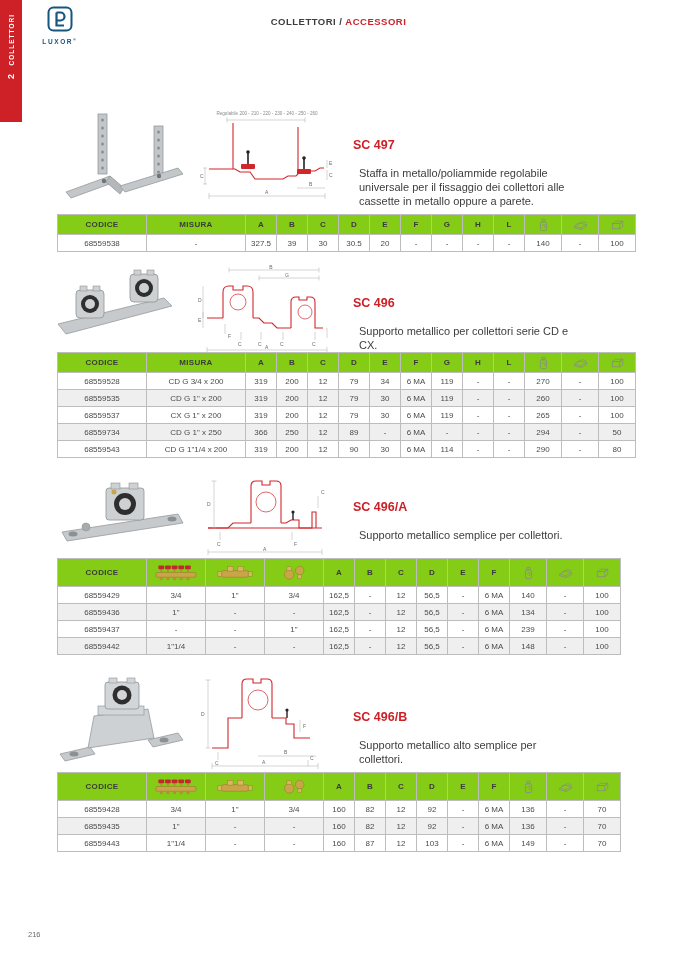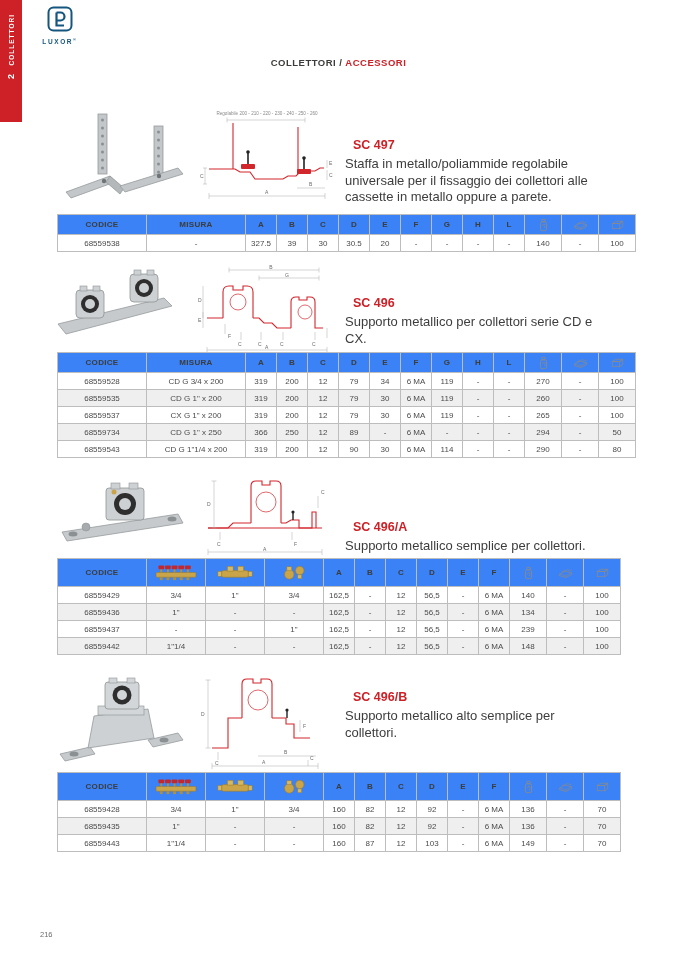--- a/index.html
+++ b/index.html
@@ -10,45 +10,45 @@
             display:flex;flex-direction:column;align-items:center;padding-top:14px;box-sizing:border-box;gap:9px;}
   .side-tab .vtxt{writing-mode:vertical-rl;transform:rotate(180deg);color:#fff;}
   .side-tab .tab-label{font-size:6.5px;letter-spacing:1px;font-weight:bold;}
   .side-tab .tab-number{font-size:9px;font-weight:bold;}
   
   .logo{position:absolute;left:38px;top:6px;width:44px;text-align:center;}
   .logo .brand{display:block;font-size:6.5px;font-weight:bold;color:#15567f;letter-spacing:1.6px;margin-top:1px;}
   .logo sup{font-size:4px;}
   
   .page-header{position:absolute;top:16px;left:0;right:0;text-align:center;
-               font-size:9.5px;font-weight:bold;letter-spacing:.5px;color:#3c3c3b;margin-top:41px;}
+               font-size:9.5px;font-weight:bold;letter-spacing:.5px;color:#3c3c3b;}
   .page-header .accent{color:#cd2127;}
   
   .sec-text{position:absolute;left:345px;width:248px;}
   .sec-title{font-size:12.5px;font-weight:bold;color:#cd2127;margin:0 0 4px 8px;}
-  .sec-desc{font-size:13px;line-height:1.28;color:#3d3d3d;margin:0;}
+  .sec-desc{font-size:11px;line-height:1.28;color:#3d3d3d;margin:14px;}
   
   .tbl-host{position:absolute;left:57px;width:536px;}
   table.spec{width:100%;border-collapse:collapse;table-layout:fixed;}
   table.spec th,table.spec td{border:1px solid #bdbdbd;text-align:center;padding:0 1px;overflow:hidden;}
-  table.spec th{background:#3b82f6;font-size:8px;font-weight:bold;height:19px;color:#3c3c3b;letter-spacing:.3px;}
+  table.spec th{background:#84cc16;font-size:8px;font-weight:bold;height:19px;color:#3c3c3b;letter-spacing:.3px;}
   table.spec.tall-head th{height:27px;}
   table.spec td{font-size:8px;height:16px;background:#fff;color:#4b4b4b;}
   table.spec tbody tr:nth-child(even) td{background:#efefef;}
   .col-codice{width:86px}.col-misura{width:96px}.col-dim{width:28px}.col-icon{width:34px}.col-img{width:56px}
   .hdr-icon{width:15px;height:14px;vertical-align:middle;}
   .hdr-img{width:46px;height:19px;vertical-align:middle;}
   
   .art{position:absolute;}
   .dim-lbl{font-size:5px;fill:#6b6b6b;font-family:"Liberation Sans",sans-serif;}
   .note-lbl{font-size:4.6px;fill:#8a8a8a;font-family:"Liberation Sans",sans-serif;}
   .red{stroke:#d2262d;fill:none;stroke-width:1.1;}
   .redthin{stroke:#d2262d;fill:none;stroke-width:.7;}
   .gdim{stroke:#a9a9a9;stroke-width:.5;fill:none;}
-  .footer-num{position:absolute;left:40px;top:930px;font-size:7.5px;color:#6b6b6b;}
+  .footer-num{position:absolute;left:28px;top:930px;font-size:7.5px;color:#6b6b6b;}
 </style>
 </head>
 <body>
 
 <svg width="0" height="0" style="position:absolute" aria-hidden="true">
   <defs>
     <symbol id="weight-grams-icon" viewBox="0 0 16 16">
       <rect x="6" y="1.5" width="4" height="2.5" rx=".5" fill="none" stroke="#8a8a8a" stroke-width="1"></rect>
       <rect x="4.5" y="4.5" width="7" height="10" rx="2" fill="none" stroke="#8a8a8a" stroke-width="1"></rect>
       <path d="M7 9 a1.5 1.5 0 1 1 2 1.2 v1.3" fill="none" stroke="#8a8a8a" stroke-width=".9"></path>
@@ -398,21 +398,21 @@
       <circle cx="93" cy="44" r="1.6" fill="#222"></circle>
     <path class="gdim" d="M14 13 V60 M11.5 13 H16.5 M11.5 60 H16.5"></path>
     <path class="gdim" d="M118 28 V40 M20 64 V72 M92 64 V72 M8 84 H122 M8 81 V87 M122 81 V87"></path>
     <text class="dim-lbl" x="7" y="38">D</text>
     <text class="dim-lbl" x="121" y="26">C</text>
     <text class="dim-lbl" x="17" y="78">C</text>
     <text class="dim-lbl" x="94" y="78">F</text>
     <text class="dim-lbl" x="63" y="82.5">A</text>
   </svg>
 
-  <div class="sec-text" style="top:520px">
+  <div class="sec-text" style="top:500px">
     <h3 class="sec-title">SC 496/A</h3>
     <p class="sec-desc">Supporto metallico semplice per collettori.</p>
   </div>
 
   <div class="tbl-host" style="top:558px">
       <table class="spec tall-head">
         <thead>
           <tr>
             <th class="col-codice">CODICE</th>
             <th class="col-img"><svg class="hdr-img">
@@ -530,21 +530,21 @@
     <path class="gdim" d="M8 10 V78 M5.5 10 H10.5 M5.5 78 H10.5"></path>
     <path class="gdim" d="M100 50 V62 M18 82 V90 M58 86 H116 M108 90 V96 M12 96 H118 M12 93 V99 M118 93 V99"></path>
     <text class="dim-lbl" x="1" y="46">D</text>
     <text class="dim-lbl" x="103" y="58">F</text>
     <text class="dim-lbl" x="15" y="95">C</text>
     <text class="dim-lbl" x="84" y="84">B</text>
     <text class="dim-lbl" x="110" y="90">C</text>
     <text class="dim-lbl" x="62" y="94">A</text>
   </svg>
 
-  <div class="sec-text" style="top:690px">
+  <div class="sec-text" style="top:710px">
     <h3 class="sec-title">SC 496/B</h3>
     <p class="sec-desc">Supporto metallico alto semplice per collettori.</p>
   </div>
 
   <div class="tbl-host" style="top:772px">
       <table class="spec tall-head">
         <thead>
           <tr>
             <th class="col-codice">CODICE</th>
             <th class="col-img"><svg class="hdr-img">

